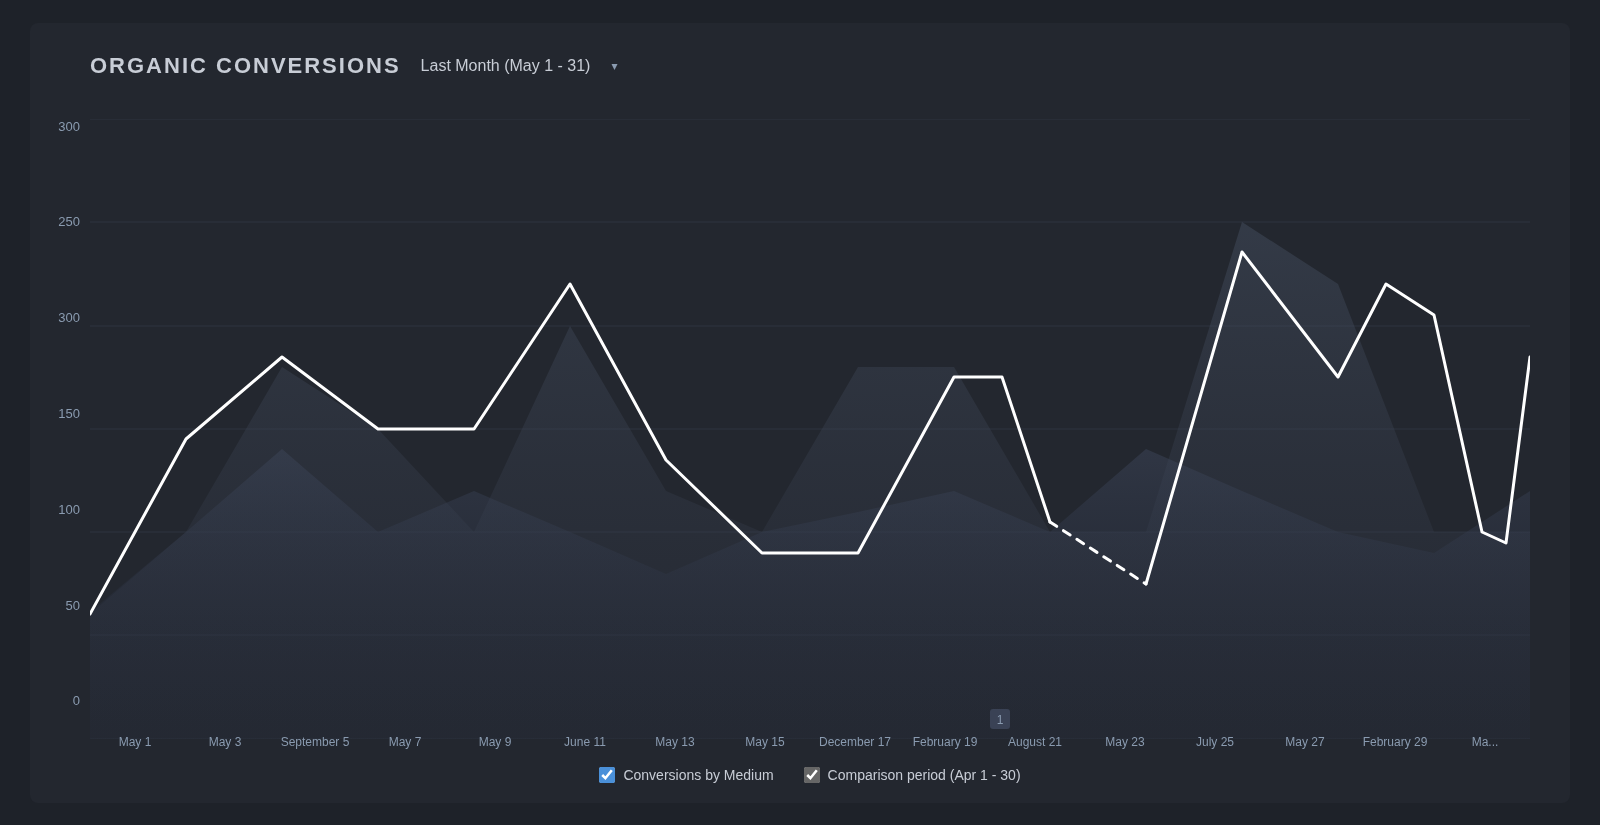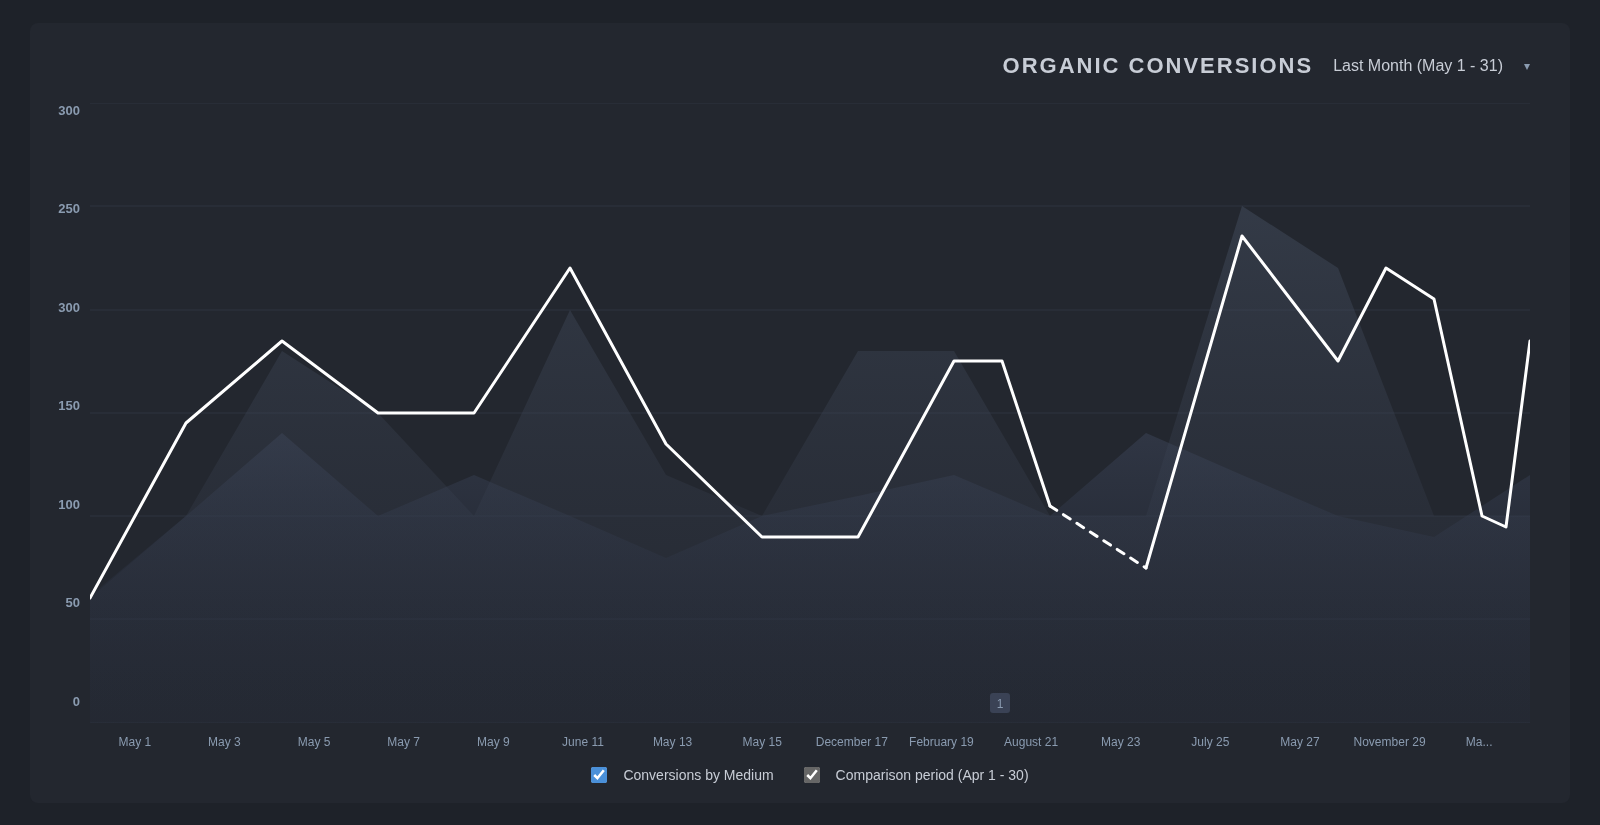--- a/index.html
+++ b/index.html
@@ -19,22 +19,22 @@
       background: #23272f;
       border-radius: 8px;
       padding: 30px 40px 20px 60px;
       position: relative;
       display: flex;
       flex-direction: column;
     }
     .chart-header {
       display: flex;
       flex-direction: column;
-      align-items: flex-end;
-      margin-bottom: 10px;
+      align-items: flex-start;
+      margin-bottom: 26px;
     }
     .chart-title-row {
       display: flex;
       align-items: center;
       gap: 20px;
       margin-bottom: 4px;
     }
     .chart-title {
       color: #c8cdd6;
       font-size: 22px;
@@ -102,27 +102,26 @@
       bottom: 40px;
       display: flex;
       flex-direction: column-reverse;
       justify-content: space-between;
     }
     .y-label {
       color: #8a9bb0;
       font-size: 13px;
       text-align: right;
       width: 40px;
-      font-weight: bold;
     }
     .x-axis {
       position: absolute;
       bottom: 0;
       left: 0;
-      right: 6px;
+      right: 0;
       height: 40px;
       display: flex;
       align-items: flex-end;
       justify-content: space-between;
     }
     .x-label {
       color: #8a9bb0;
       font-size: 12px;
       text-align: center;
       flex: 1;
@@ -138,21 +137,21 @@
       display: flex;
       align-items: center;
       justify-content: center;
       gap: 30px;
       margin-top: 10px;
       padding-top: 8px;
     }
     .legend-item {
       display: flex;
       align-items: center;
-      gap: 16px;
+      gap: 8px;
       color: #c8cdd6;
       font-size: 14px;
     }
     .legend-checkbox {
       width: 16px;
       height: 16px;
       accent-color: #4a90d9;
     }
     .legend-checkbox-gray {
       width: 16px;
@@ -275,33 +274,33 @@
           1440,238
         " fill="none" stroke="#ffffff" stroke-width="3" stroke-linejoin="round" stroke-linecap="round"></polyline>
 
       <rect x="900" y="590" width="20" height="20" rx="3" fill="#3a4255"></rect>
       <text x="910" y="605" text-anchor="middle" fill="#8a9bb0" font-size="12">1</text>
     </svg>
 
     <div class="x-axis">
       <span class="x-label">May 1</span>
       <span class="x-label">May 3</span>
-      <span class="x-label">May 5</span>
+      <span class="x-label">September 5</span>
       <span class="x-label">May 7</span>
       <span class="x-label">May 9</span>
       <span class="x-label">June 11</span>
       <span class="x-label">May 13</span>
       <span class="x-label">May 15</span>
       <span class="x-label">December 17</span>
       <span class="x-label">February 19</span>
       <span class="x-label">August 21</span>
       <span class="x-label">May 23</span>
       <span class="x-label">July 25</span>
       <span class="x-label">May 27</span>
-      <span class="x-label">November 29</span>
+      <span class="x-label">February 29</span>
       <span class="x-label">Ma...</span>
     </div>
   </div>
 
   <div class="legend">
     <div class="legend-item">
       <input type="checkbox" class="legend-checkbox" checked="" style="">
       <span>Conversions by Medium</span>
     </div>
     <div class="legend-item">

